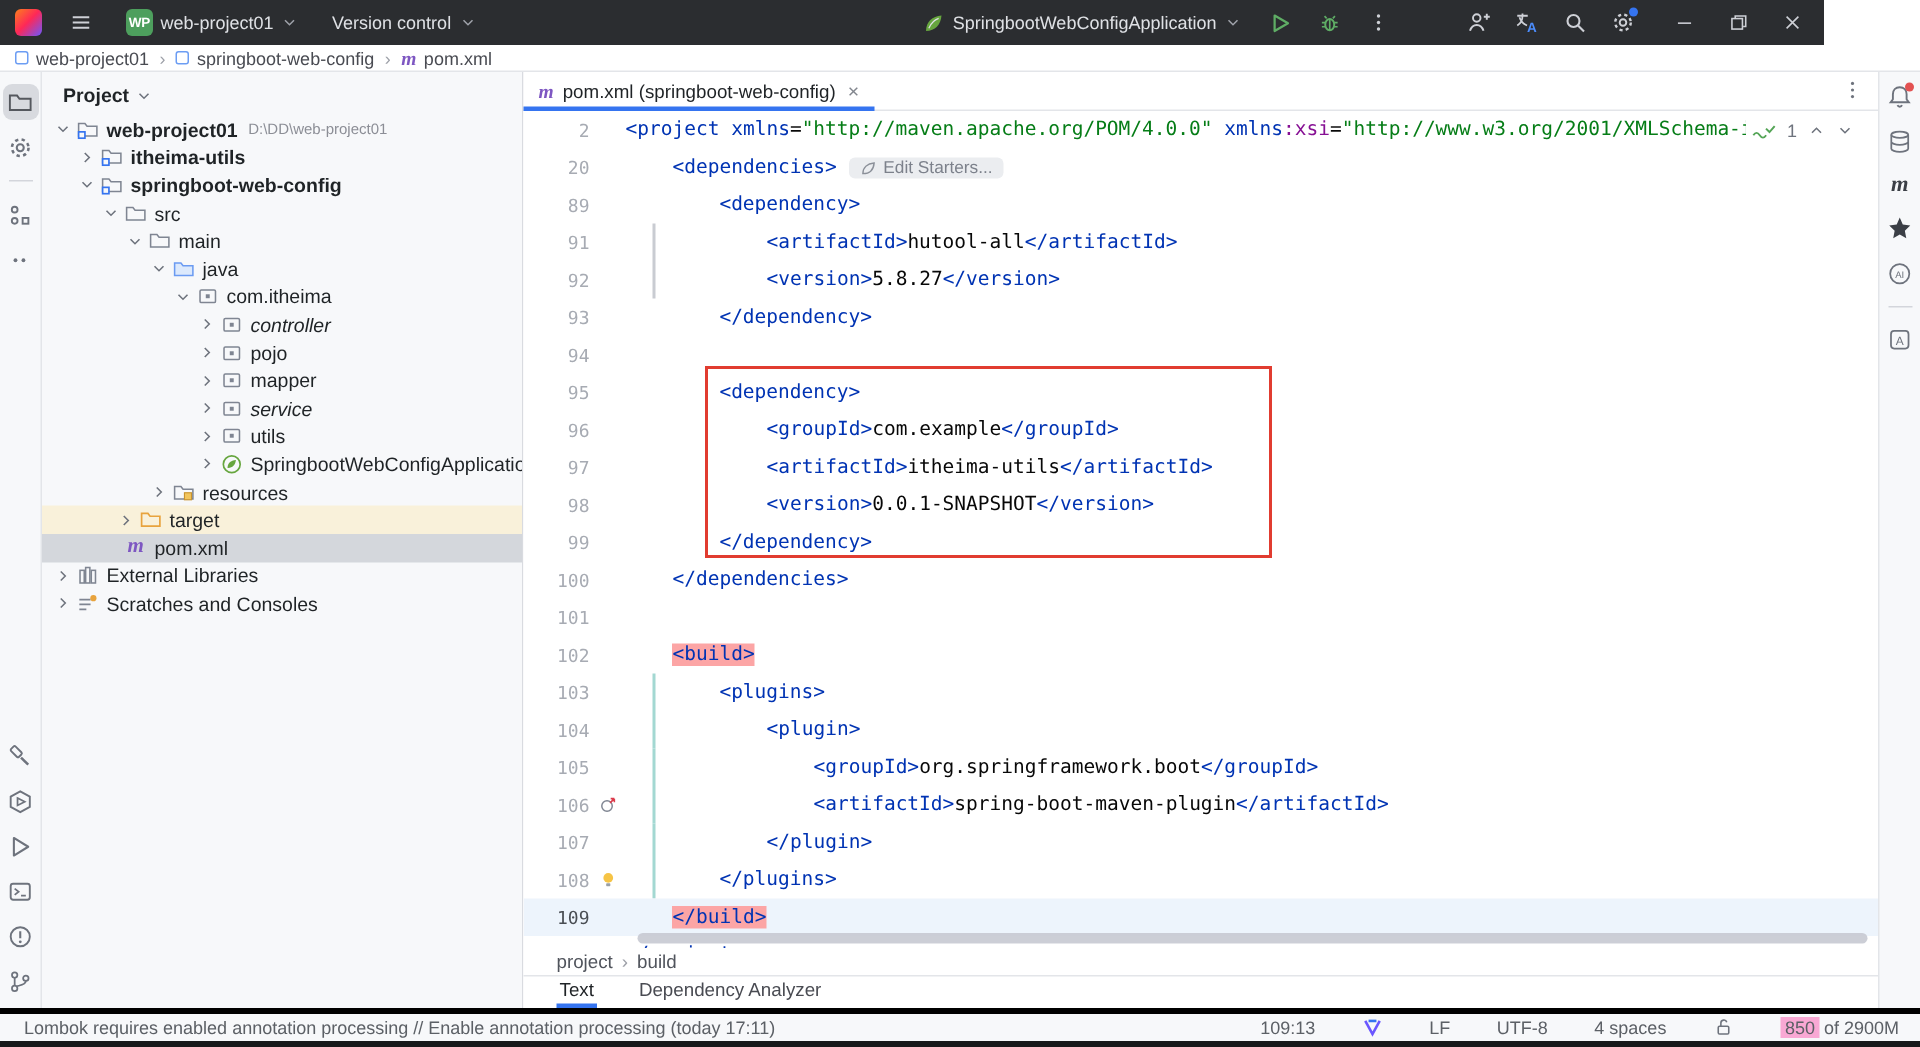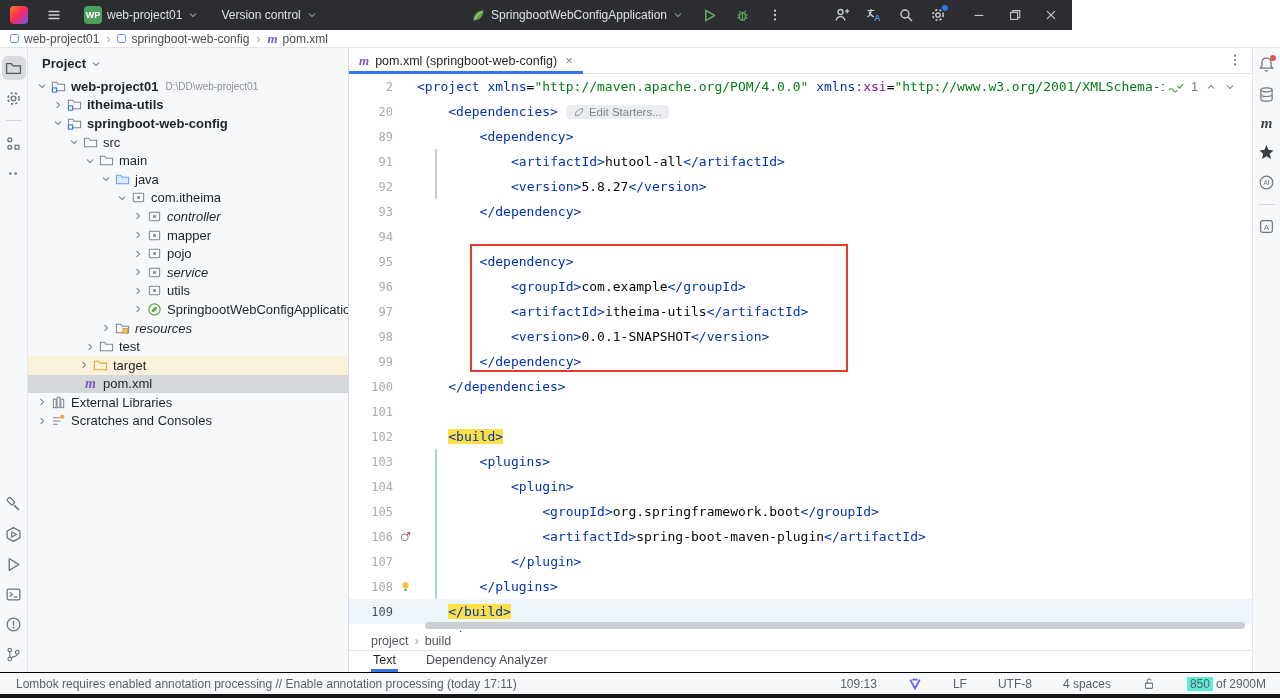--- a/index.html
+++ b/index.html
@@ -1,21 +1,21 @@
 <!DOCTYPE html>
 <html><head>
 <meta charset="utf-8">
 <style>
 *{margin:0;padding:0;box-sizing:border-box}
 html,body{width:1280px;height:698px;overflow:hidden}
 body{position:relative;font-family:"Liberation Sans",sans-serif;background:#fff;color:#2b2d30}
 svg{display:block}
 
 
-.titlebar{position:absolute;left:0;top:0;width:1072px;height:30px;background:#2b2d30;display:flex;align-items:center;color:#dfe1e5;font-size:12px;padding:0 8px 0 10px}
+.titlebar{position:absolute;left:0;top:0;width:1216px;height:30px;background:#2b2d30;display:flex;align-items:center;color:#dfe1e5;font-size:12px;padding:0 8px 0 10px}
 .tb-item{display:flex;align-items:center;gap:6px;margin-right:14px}
 .idelogo{width:18px;height:18px;border-radius:4px;background:linear-gradient(135deg,#fc801d 0%,#fe2857 48%,#6b57ff 100%)}
 .wpbadge{width:18px;height:18px;border-radius:4px;background:#4d9f5d;color:#fff;font-size:9px;font-weight:bold;display:flex;align-items:center;justify-content:center}
 .tb-btn{display:flex;align-items:center;gap:5px;padding:3px 4px;border-radius:4px;cursor:default}
 .runclust{margin-left:auto;display:flex;align-items:center;gap:10px}
 .iconclust{margin-left:48px;display:flex;align-items:center;gap:16px}
 .winclust{margin-left:26px;display:flex;align-items:center;gap:22px;padding-right:6px}
 .gearwrap{position:relative}
 .gearwrap .dot{position:absolute;right:-2px;top:-2px;width:6px;height:6px;border-radius:50%;background:#3574f0}
 
@@ -52,39 +52,39 @@
 .tabclose{color:#82868e;font-size:13px;margin-left:2px;line-height:1}
 .tabmore{position:absolute;right:10px;top:5px}
 .codearea{position:relative;height:558px;overflow:hidden;background:#fff}
 .crow{position:relative;height:25px;display:flex;align-items:center;font-family:"DejaVu Sans Mono",monospace;font-size:13px;white-space:pre}
 .crow.caret{background:#edf4fc}
 .lnum{width:44px;text-align:right;color:#a7abb3;font-size:12px;flex:none;font-family:"DejaVu Sans Mono",monospace}
 .crow.caret .lnum{color:#494d53}
 .gslot{width:24px;flex:none;display:flex;justify-content:center;align-items:center}
 .ctext{display:flex;align-items:center}
 .c-tg{color:#0033b3}.c-tx{color:#080808}.c-st{color:#067d17}.c-ns{color:#871094}
-.c-hl{color:#0033b3;background:#fde047}
+.c-hl{color:#0033b3;background:#fca5a5}
 .vbar{position:absolute;left:86px;top:0;bottom:0;width:2px}
 .vbar.gray{background:#c9ccd2}
 .vbar.teal{background:#a3d8d2}
 .inlay{display:inline-flex;align-items:center;gap:4px;background:#ebedf0;border-radius:4px;padding:1px 7px;margin-left:8px;font-family:"Liberation Sans",sans-serif;font-size:11.5px;color:#7c818b}
 .redbox{position:absolute;left:121px;top:170px;width:378px;height:128px;border:2px solid #e13c30;pointer-events:none}
 .hscroll{position:absolute;left:76px;top:548px;width:820px;height:7px;border-radius:4px;background:#c6c9d2;opacity:.9}
 .inspwidget{position:absolute;top:4px;right:12px;display:flex;align-items:center;gap:7px;font-size:12px;color:#6e737d;background:#fff;padding:2px 4px}
 .ecrumbs{height:18px;display:flex;align-items:center;gap:4px;padding-left:22px;font-size:12.5px;color:#50545c;background:#fff}
 .viewtabs{height:22px;border-top:1px solid #e3e5e9;display:flex;align-items:flex-end;gap:26px;padding-left:22px;font-size:12.5px;color:#494b52;background:#fff}
 .vtab{position:relative;padding:0 2px 5px}
 .vtab.sel{color:#1f2326}
 .vtab.sel::after{content:"";position:absolute;left:0;right:0;bottom:0;height:3px;background:#3574f0}
 
 
-.statusbar{position:absolute;left:0;top:672px;width:1280px;height:22px;background:#f7f8fa;border-top:1px solid #000000;display:flex;align-items:center;font-size:12px;color:#5c6066;padding:0 14px 0 16px}
+.statusbar{position:absolute;left:0;top:672px;width:1280px;height:22px;background:#f7f8fa;border-top:4px solid #000000;display:flex;align-items:center;font-size:12px;color:#5c6066;padding:0 14px 0 16px}
 .sb-right{margin-left:auto;display:flex;align-items:center;gap:31px}
 .mem{display:flex;align-items:center}
-.mem .used{background:#5eead4;padding:0 3px}
+.mem .used{background:#f9a8d4;padding:0 3px}
 .mem .rest{padding-left:3px}
 .bottomstrip{position:absolute;left:0;top:694px;width:1280px;height:4px;background:#161719}
 </style>
 </head>
 <body>
 
 <div class="titlebar">
   <span class="tb-item">
     <span class="idelogo"></span>
   </span>
@@ -388,35 +388,35 @@
           <svg width="12" height="12" viewBox="0 0 16 16">
             <polyline points="6,4 10,8 6,12" fill="none" stroke="#6e737d" stroke-width="1.4"></polyline>
           </svg>
         </span>
         <span class="ticon">
           <svg width="15" height="15" viewBox="0 0 16 16">
             <rect x="2.5" y="3.5" width="11" height="9" rx="1" fill="none" stroke="#7f8592" stroke-width="1.1"></rect>
             <rect x="6.6" y="6.6" width="2.8" height="2.8" fill="#7f8592"></rect>
           </svg>
         </span>
-        <span class="tlabel">mapper</span>
+        <span class="tlabel">pojo</span>
       </div>
       <div class="trow" style="padding-left: 102px;">
         <span class="tchev">
           <svg width="12" height="12" viewBox="0 0 16 16">
             <polyline points="6,4 10,8 6,12" fill="none" stroke="#6e737d" stroke-width="1.4"></polyline>
           </svg>
         </span>
         <span class="ticon">
           <svg width="15" height="15" viewBox="0 0 16 16">
             <rect x="2.5" y="3.5" width="11" height="9" rx="1" fill="none" stroke="#7f8592" stroke-width="1.1"></rect>
             <rect x="6.6" y="6.6" width="2.8" height="2.8" fill="#7f8592"></rect>
           </svg>
         </span>
-        <span class="tlabel">pojo</span>
+        <span class="tlabel">mapper</span>
       </div>
       <div class="trow" style="padding-left: 102px; font-style: italic;">
         <span class="tchev">
           <svg width="12" height="12" viewBox="0 0 16 16">
             <polyline points="6,4 10,8 6,12" fill="none" stroke="#6e737d" stroke-width="1.4"></polyline>
           </svg>
         </span>
         <span class="ticon">
           <svg width="15" height="15" viewBox="0 0 16 16">
             <rect x="2.5" y="3.5" width="11" height="9" rx="1" fill="none" stroke="#7f8592" stroke-width="1.1"></rect>
@@ -446,46 +446,33 @@
           </svg>
         </span>
         <span class="ticon">
           <svg width="15" height="15" viewBox="0 0 16 16">
             <circle cx="8" cy="8" r="6" fill="none" stroke="#67a63f" stroke-width="1.2"></circle>
             <path d="M5 10.6c0-3.2 2.2-5.4 6-5.6-.6 3.8-2.6 5.8-6 5.6z" fill="#67a63f"></path>
           </svg>
         </span>
         <span class="tlabel">SpringbootWebConfigApplication</span>
       </div>
-      <div class="trow" style="padding-left: 70px; font-style: italic;">
+      <div class="trow" style="padding-left: 70px;">
         <span class="tchev">
           <svg width="12" height="12" viewBox="0 0 16 16">
             <polyline points="6,4 10,8 6,12" fill="none" stroke="#6e737d" stroke-width="1.4"></polyline>
           </svg>
         </span>
         <span class="ticon">
           <svg width="15" height="15" viewBox="0 0 16 16">
             <path d="M1.5 3.5h4.5l1.5 2h7v7h-13z" fill="none" stroke="#7f8592" stroke-width="1.1"></path>
             <rect x="8.5" y="8" width="5" height="5" fill="#f2c55c" stroke="#c9932e" stroke-width=".8"></rect>
           </svg>
         </span>
         <span class="tlabel">resources</span>
-      </div>
-      <div class="trow" style="padding-left: 54px;">
-        <span class="tchev">
-          <svg width="12" height="12" viewBox="0 0 16 16">
-            <polyline points="6,4 10,8 6,12" fill="none" stroke="#6e737d" stroke-width="1.4"></polyline>
-          </svg>
-        </span>
-        <span class="ticon">
-          <svg width="15" height="15" viewBox="0 0 16 16">
-            <path d="M1.5 3.5h4.5l1.5 2h7v7h-13z" fill="none" stroke="#7f8592" stroke-width="1.1"></path>
-          </svg>
-        </span>
-        <span class="tlabel">test</span>
       </div>
       <div class="trow tgtrow" style="padding-left: 48px;">
         <span class="tchev">
           <svg width="12" height="12" viewBox="0 0 16 16">
             <polyline points="6,4 10,8 6,12" fill="none" stroke="#6e737d" stroke-width="1.4"></polyline>
           </svg>
         </span>
         <span class="ticon">
           <svg width="15" height="15" viewBox="0 0 16 16">
             <path d="M1.5 3.5h4.5l1.5 2h7v7h-13z" fill="none" stroke="#e8a33d" stroke-width="1.2"></path>

